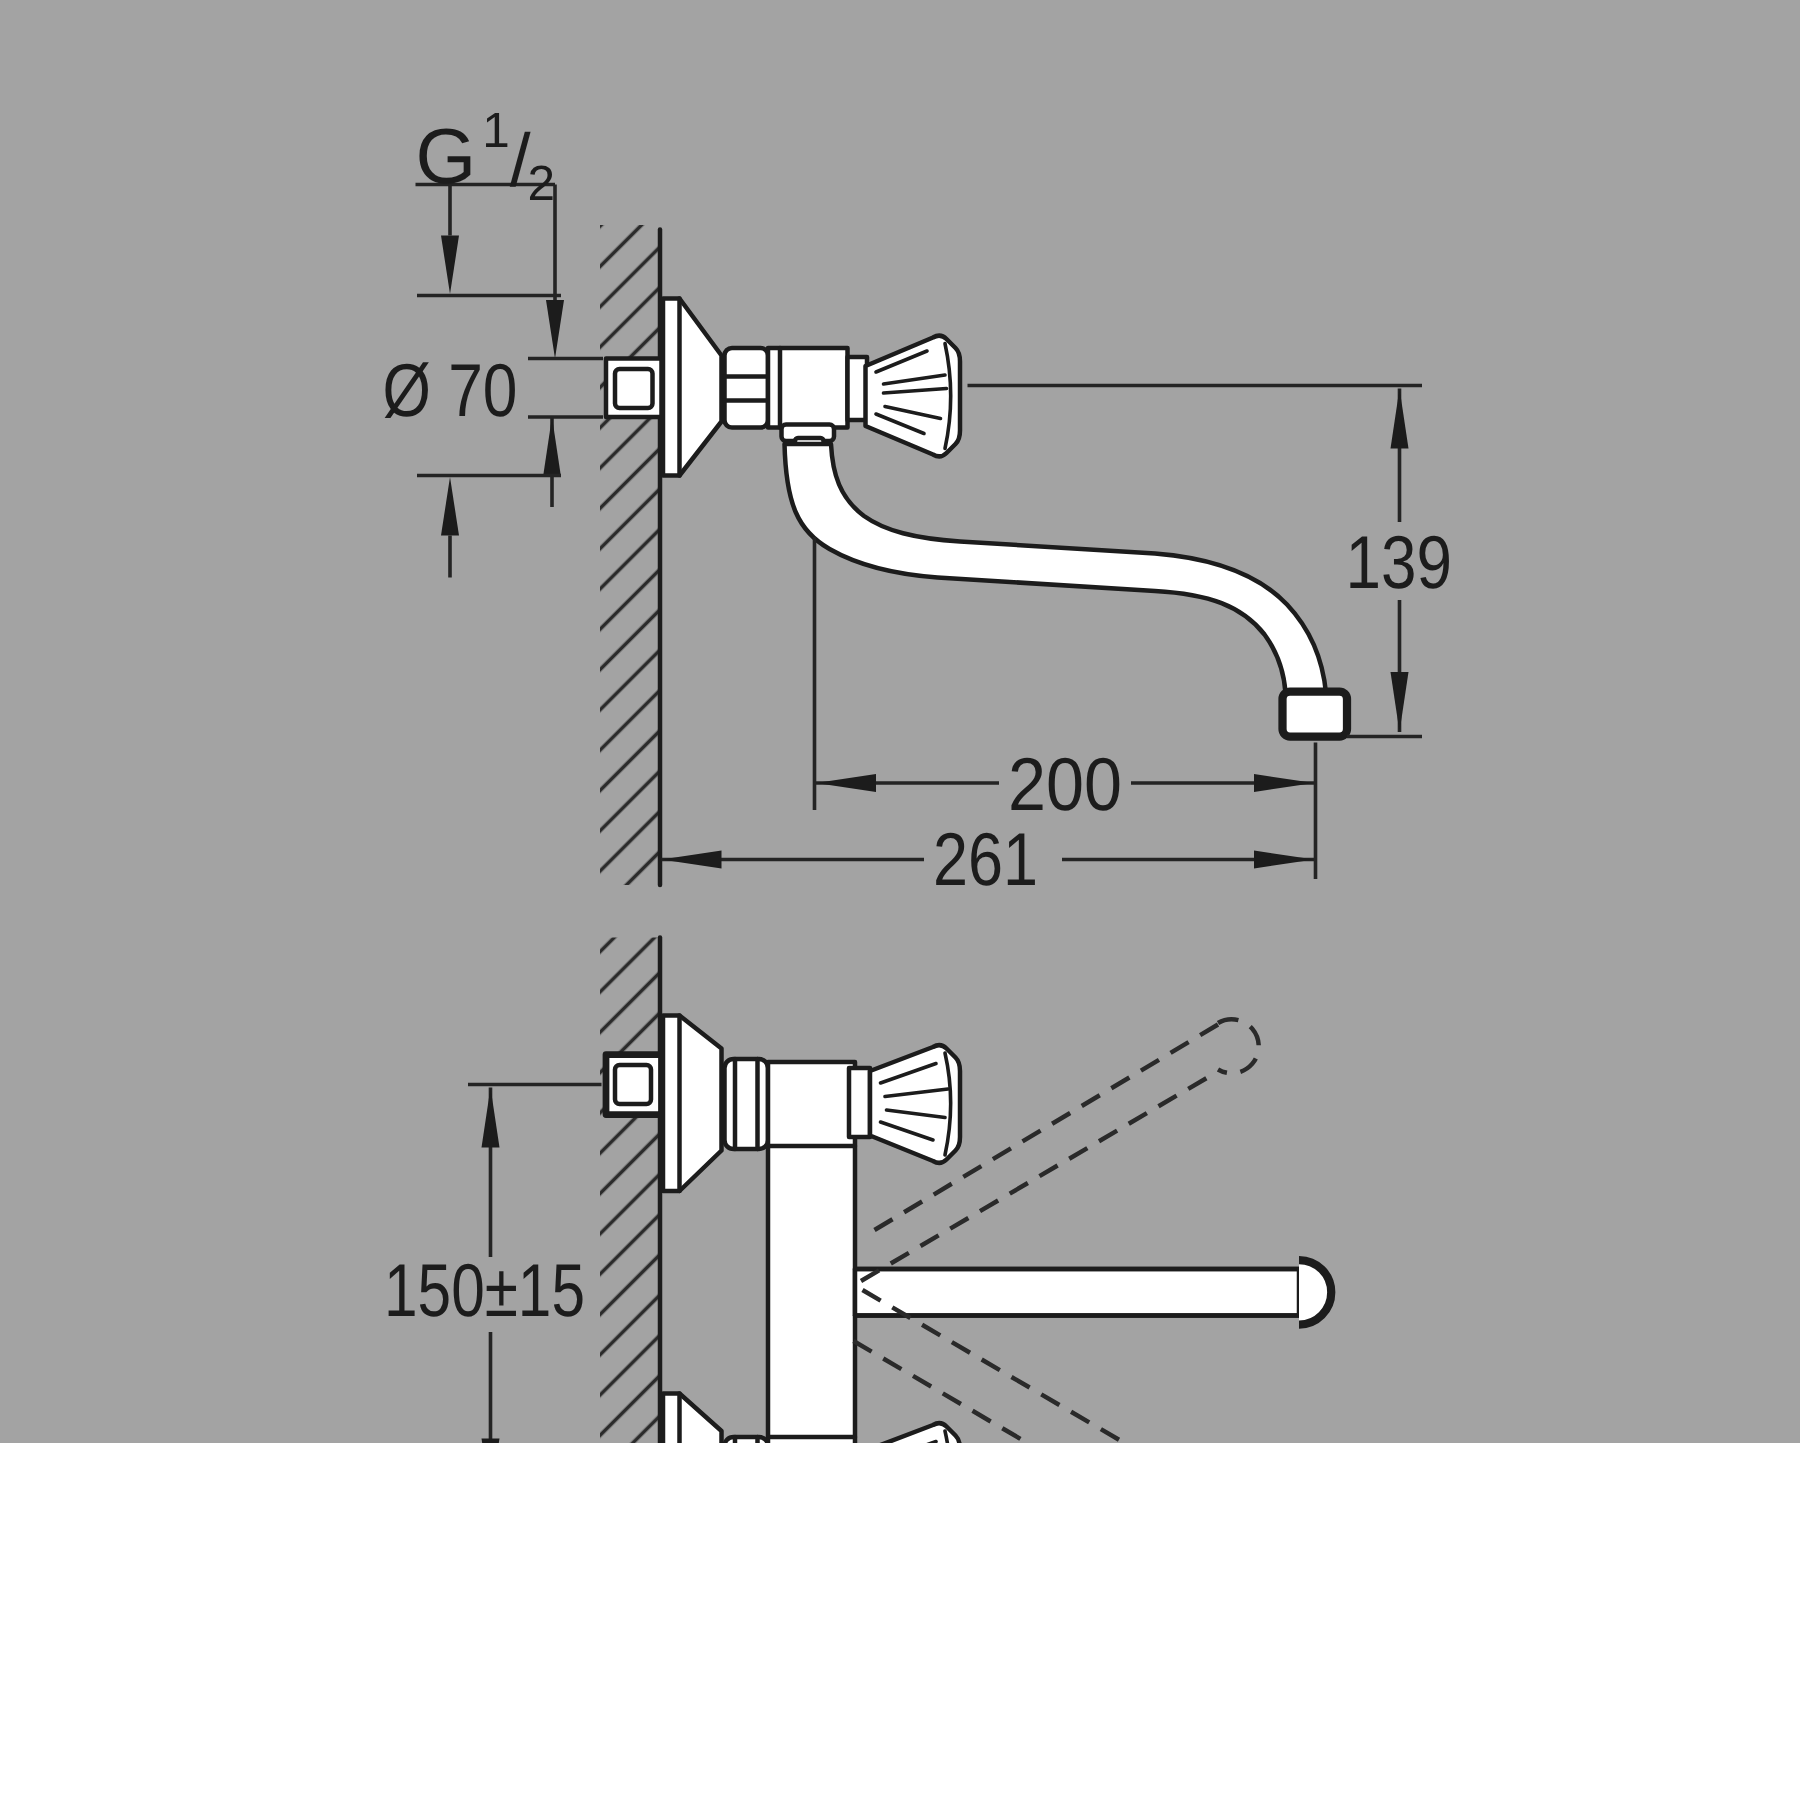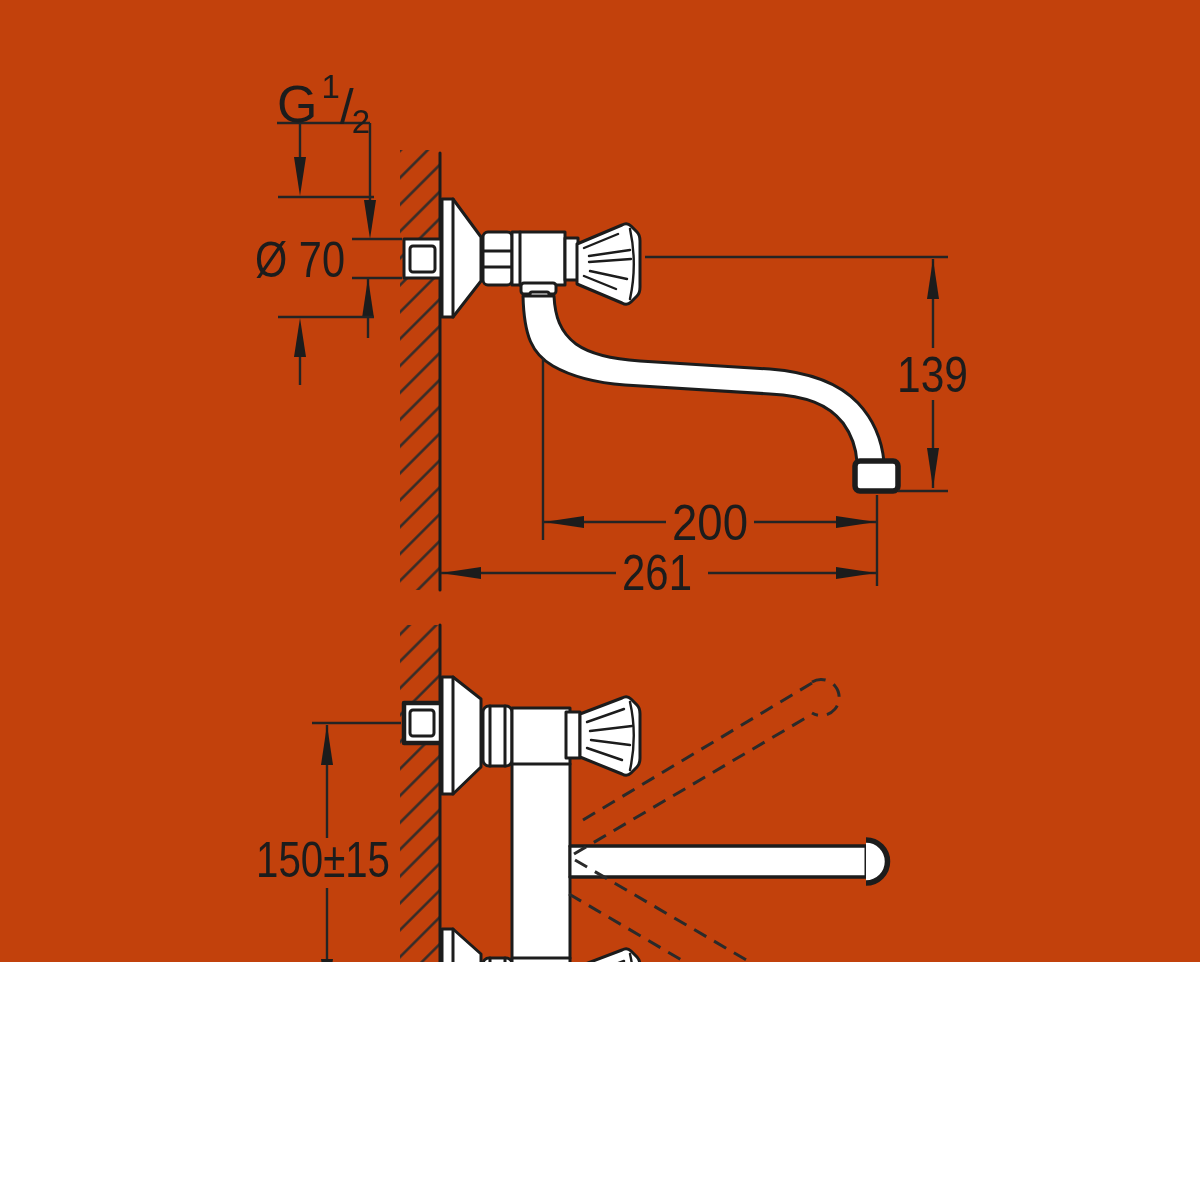--- a/index.html
+++ b/index.html
@@ -1,17 +1,17 @@
 <!DOCTYPE html>
 <html><head>
 <meta charset="utf-8">
 <style>
   html,body{margin:0;padding:0;background:#ffffff;}
   .stage{
-    width:1200px;height:962px;position:relative;background:#c2410c;
+    width:1200px;height:962px;position:relative;background:#a3a3a3;
     font-family:"Liberation Sans", sans-serif;
   }
   svg{display:block}
   svg text{
     font-family:"Liberation Sans", sans-serif;
     fill:#1c1c1c;
   }
   .obj   {fill:none;stroke:#1c1c1c;stroke-width:3;stroke-linecap:round;stroke-linejoin:round;}
   .objw  {fill:#ffffff;stroke:#1c1c1c;stroke-width:3;stroke-linejoin:round;}
   .thin  {fill:none;stroke:#1c1c1c;stroke-width:2.4;stroke-linecap:round;}

